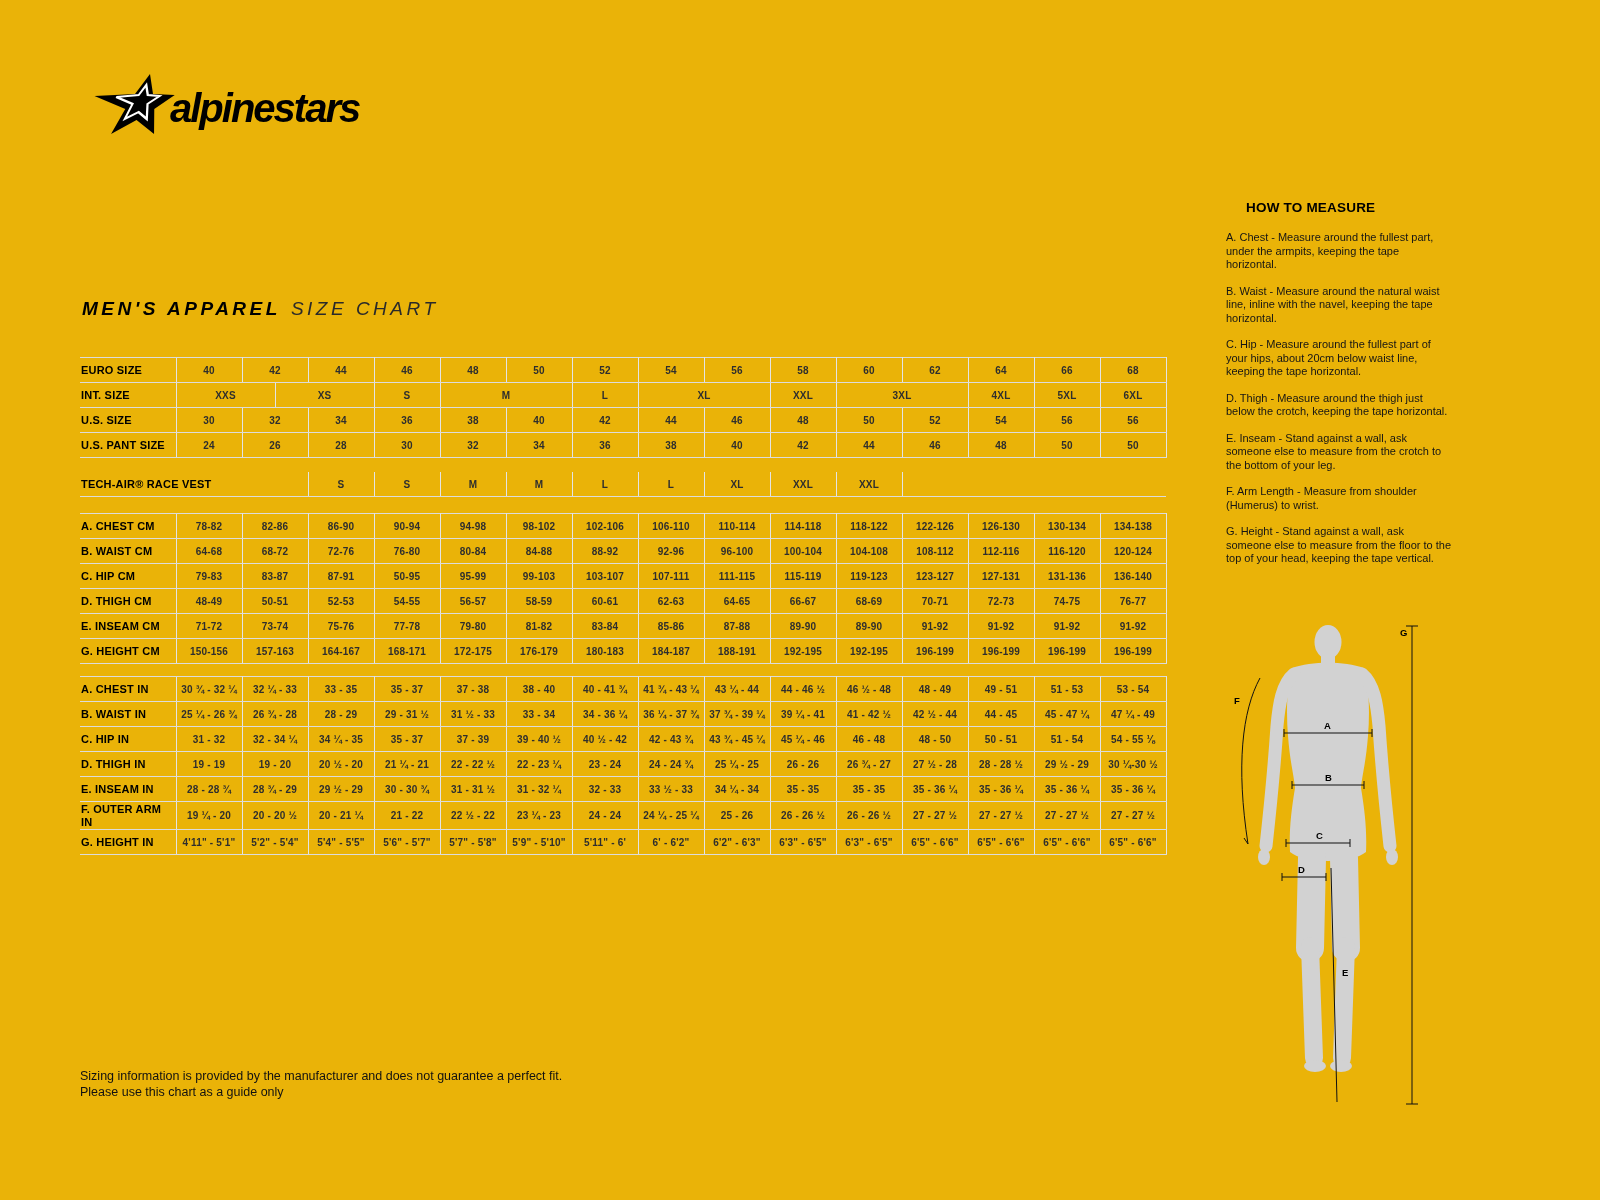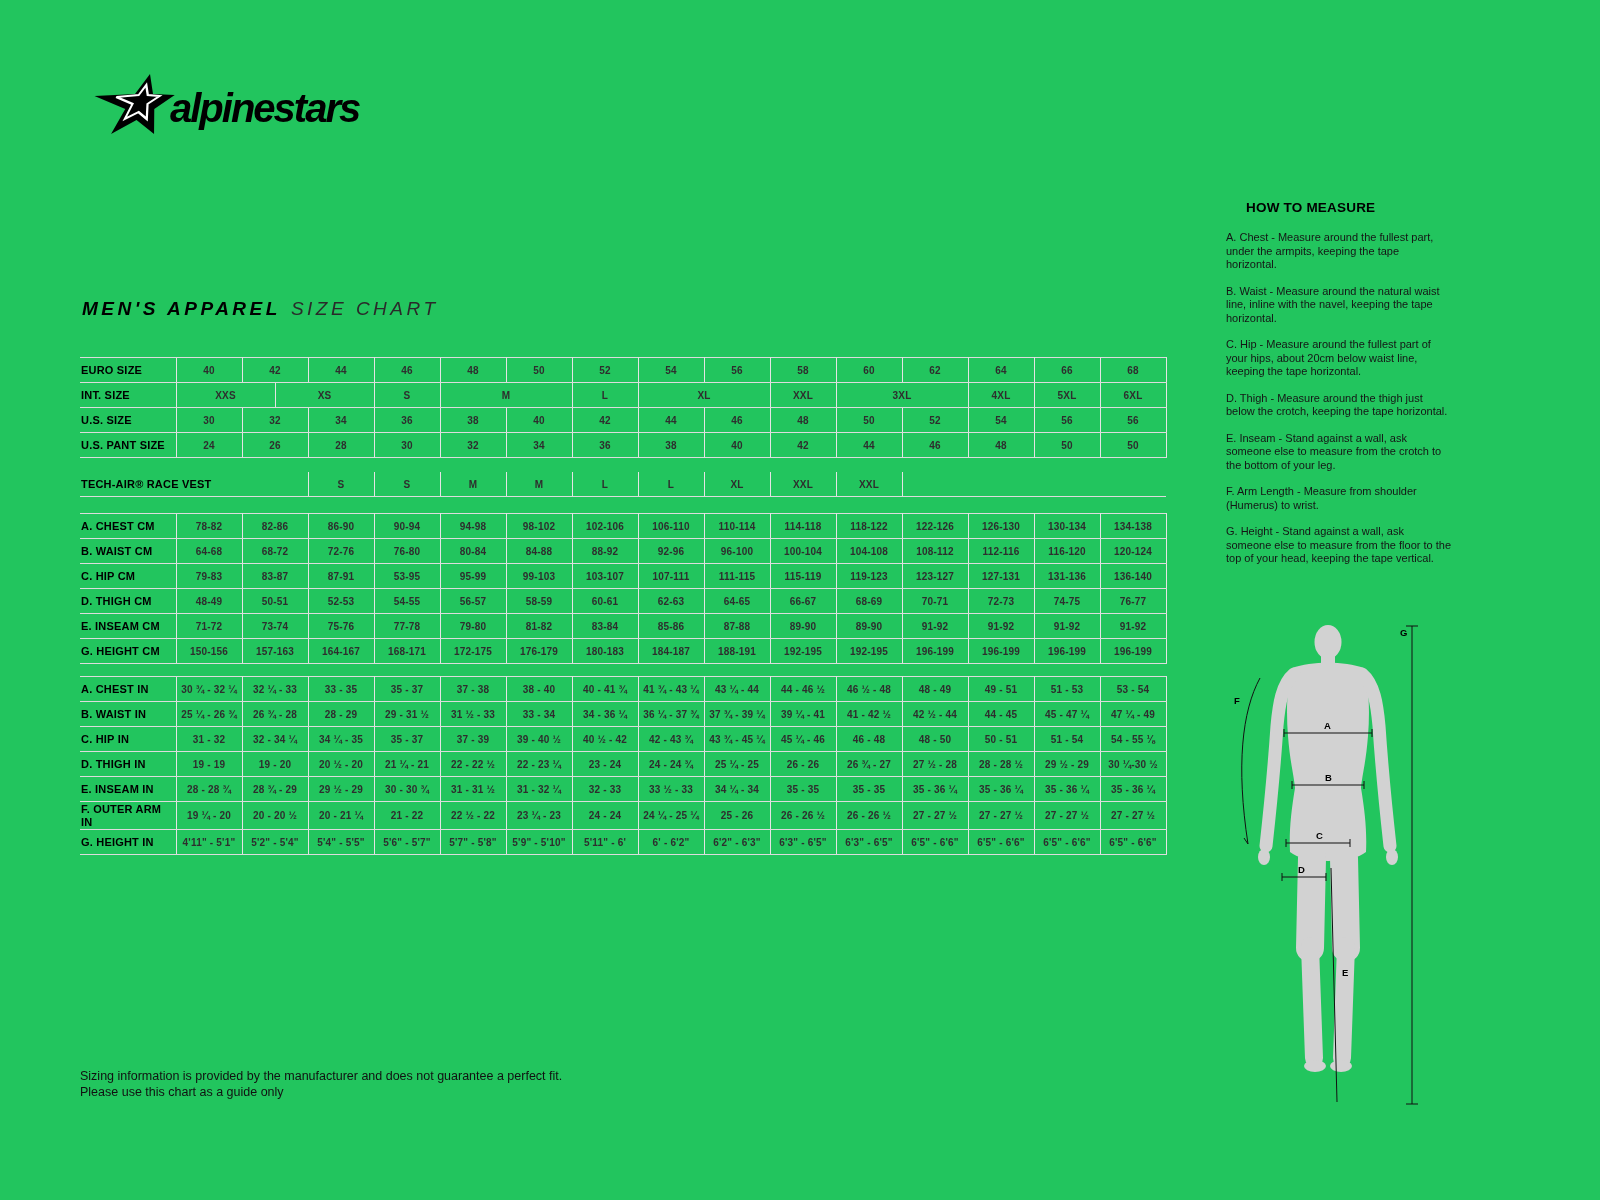--- a/index.html
+++ b/index.html
@@ -1,16 +1,16 @@
 <!DOCTYPE html>
 <html><head>
 <meta charset="utf-8">
 <style>
   html,body{margin:0;padding:0;background:#fff;}
-  #page{position:relative;width:1600px;height:1200px;background:#22c55e;overflow:hidden;
+  #page{position:relative;width:1600px;height:1200px;background:#eab308;overflow:hidden;
         font-family:"Liberation Sans","DejaVu Sans",sans-serif;color:#111;}
 
   
   #logo{position:absolute;left:78px;top:66px;}
 
   
   #chart-title{position:absolute;left:82px;top:298px;font-size:19px;font-style:italic;
                letter-spacing:3.5px;white-space:nowrap;}
   #chart-title .t-main{font-weight:900;color:#000;}
   #chart-title .t-sub{font-weight:400;color:#2a2a2a;margin-left:10px;}
@@ -214,21 +214,21 @@
             <td colspan="2" class="data">108-112</td>
             <td colspan="2" class="data">112-116</td>
             <td colspan="2" class="data">116-120</td>
             <td colspan="2" class="data">120-124</td>
           </tr>
           <tr class="row">
             <td class="label">C. HIP CM</td>
             <td colspan="2" class="data">79-83</td>
             <td colspan="2" class="data">83-87</td>
             <td colspan="2" class="data">87-91</td>
-            <td colspan="2" class="data">53-95</td>
+            <td colspan="2" class="data">50-95</td>
             <td colspan="2" class="data">95-99</td>
             <td colspan="2" class="data">99-103</td>
             <td colspan="2" class="data">103-107</td>
             <td colspan="2" class="data">107-111</td>
             <td colspan="2" class="data">111-115</td>
             <td colspan="2" class="data">115-119</td>
             <td colspan="2" class="data">119-123</td>
             <td colspan="2" class="data">123-127</td>
             <td colspan="2" class="data">127-131</td>
             <td colspan="2" class="data">131-136</td>

